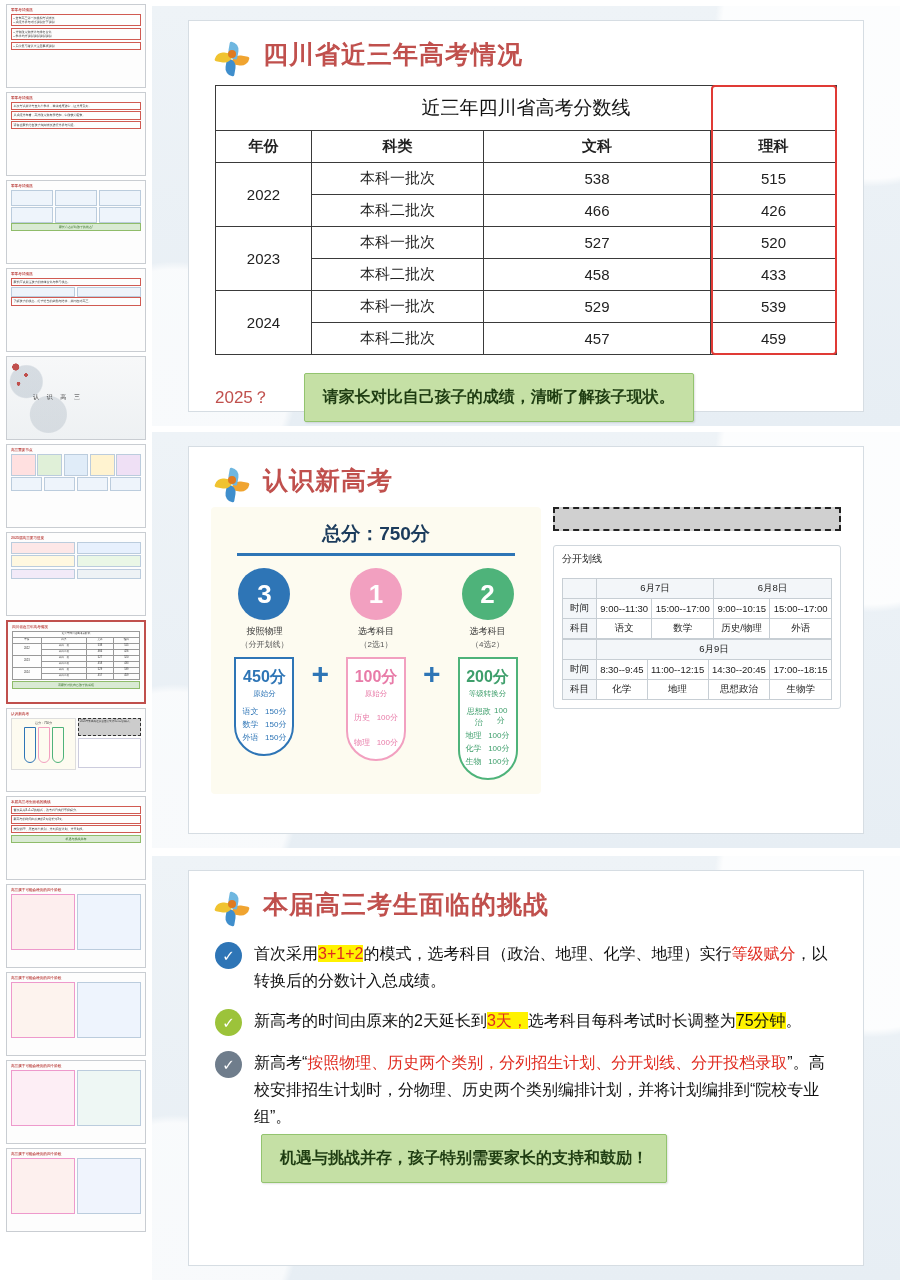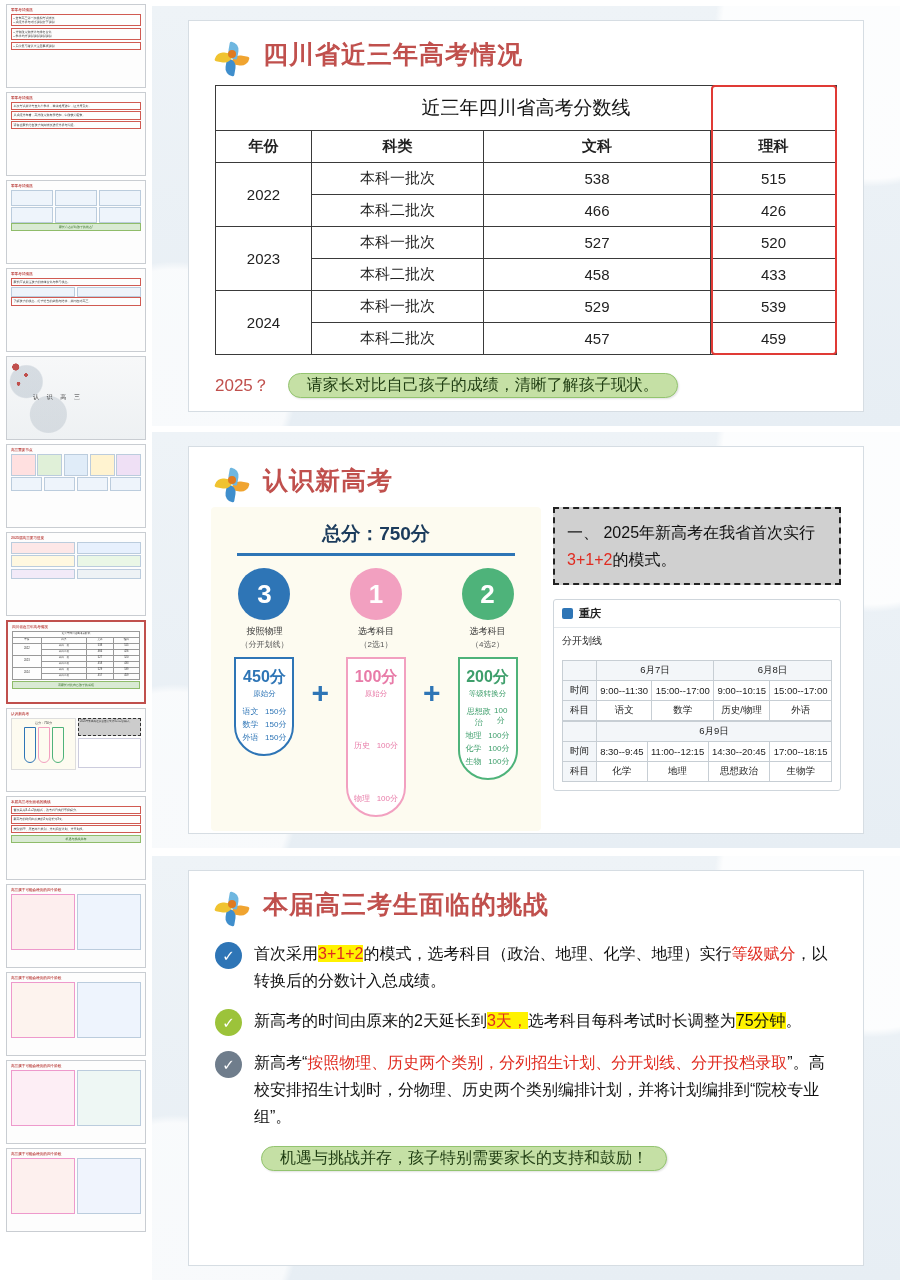--- a/index.html
+++ b/index.html
@@ -117,25 +117,25 @@
     border:1px solid #3a3a3a; text-align:center; padding:6px 4px; height:28px;
   }
   table.main caption {
     caption-side:top; border:1px solid #3a3a3a; border-bottom:none;
     font-size:19px; padding:9px 0; color:#111;
   }
   .redbox {
     position:absolute; right:0; top:0; width:126px; height:100%;
     border:2px solid #e03a35; border-radius:4px; pointer-events:none;
   }
-  .s1-foot { display:flex; align-items:center; gap:18px; margin:18px 26px 0 26px;}
+  .s1-foot { display:flex; align-items:center; gap:34px; margin:18px 26px 0 26px;}
   .q2025 { color:#c0504d; font-size:17px; }
   .greenbar {
-    background:#c5e0a5; border:1px solid #93c46f; border-radius:16px;
-    padding:1px 18px; font-size:16px; color:#1f3d12; box-shadow:1px 1px 2px rgba(0,0,0,.12);
+    background:#c5e0a5; border:1px solid #93c46f; border-radius:2px;
+    padding:13px 18px; font-size:16px; color:#1f3d12; box-shadow:1px 1px 2px rgba(0,0,0,.12);font-weight:bold;
   }
 
   
   .s2-body { display:flex; gap:12px; padding:10px 22px 0 22px; }
   .infog {
     width:330px; background:#fdfbf0; border-radius:4px; padding:10px 8px 14px 8px;
     position:relative;
   }
   .infog-title { text-align:center; font-size:19px; font-weight:bold; color:#1b3b5c; margin:4px 0 6px; }
   .infog-rule { height:3px; background:#2e75b6; margin:0 18px 12px; }
@@ -158,21 +158,21 @@
   .bt-blue{border-color:#2e75b6;}
   .bt-pink{border-color:#f2a0c0;}
   .bt-green{border-color:#4eb37a;}
   .big-num{ font-size:16px; font-weight:bold; }
   .n-blue{color:#2e75b6;} .n-pink{color:#e87ba8;} .n-green{color:#3f9f6c;}
   .sub{ font-size:7.5px; margin-top:1px;}
   .rows{ margin-top:6px; font-size:8px; }
   .rows div{ display:flex; justify-content:space-between; padding:1px 4px; }
   .rows .k{} .rows .v{}
   .r-blue .k,.r-blue .v{color:#2e75b6;}
-  .r-pink .k,.r-pink .v{color:#e87ba8;margin-top:28px;}
+  .r-pink .k,.r-pink .v{color:#e87ba8;}
   .r-green .k,.r-green .v{color:#3f9f6c;}
 
   .s2-right { flex:1; }
   .dashbox {
     border:2px dashed #222; background:#d0d0d0;
     padding:10px 12px; font-size:16px; line-height:27px; color:#111;
   }
   .hl-red { color:#e02b20; }
   .hl-yellow { background:#fff200; }
   .screenshot {
@@ -192,21 +192,21 @@
   .bullets { padding:6px 26px 0 26px; }
   .bullet { display:flex; gap:12px; margin-top:13px; }
   .chk {
     flex:0 0 auto; width:27px;height:27px;border-radius:50%; color:#fff;
     font-size:15px; line-height:27px; text-align:center; margin-top:2px;
   }
   .chk.b1{background:#2e75b6;}
   .chk.b2{background:#9cc33a;}
   .chk.b3{background:#6f7d8c;}
   .btext { font-size:16px; line-height:27px; color:#111; }
-  .s3-foot { margin:16px 26px 0 72px; }
+  .s3-foot { margin:4px 26px 0 72px; }
   .s3-foot .greenbar { display:inline-block; }
 </style>
 </head>
 <body>
 
 <div class="rail">
 
   <div class="thumb">
     <div class="tiny">
       <div class="t-title">零零考试情况</div>
@@ -619,30 +619,23 @@
                     </div>
                 </div>
               </div>
             </div>
 
           </div>
         </div>
 
         <div class="s2-right">
           <div class="dashbox">
-            <div>
-              <span>一、 2025年新高考在我省首次实行</span><span class="hl-red">3+1+2</span><span>的模式。</span>
-            </div>
           </div>
 
           <div class="screenshot">
-            <div class="ss-head">
-              <div class="ss-dot"></div>
-              <div class="ss-city">重庆</div>
-            </div>
             <div class="ss-label">分开划线</div>
             <div class="ss-body">
               <table class="ss">
                 <tbody>
                     <tr>
                   <td class="hd" rowspan="2" style="width:34px"></td>
                   <td class="hd" colspan="2">6月7日</td>
                   <td class="hd" colspan="2">6月8日</td>
                 </tr>
                 <tr></tr>

